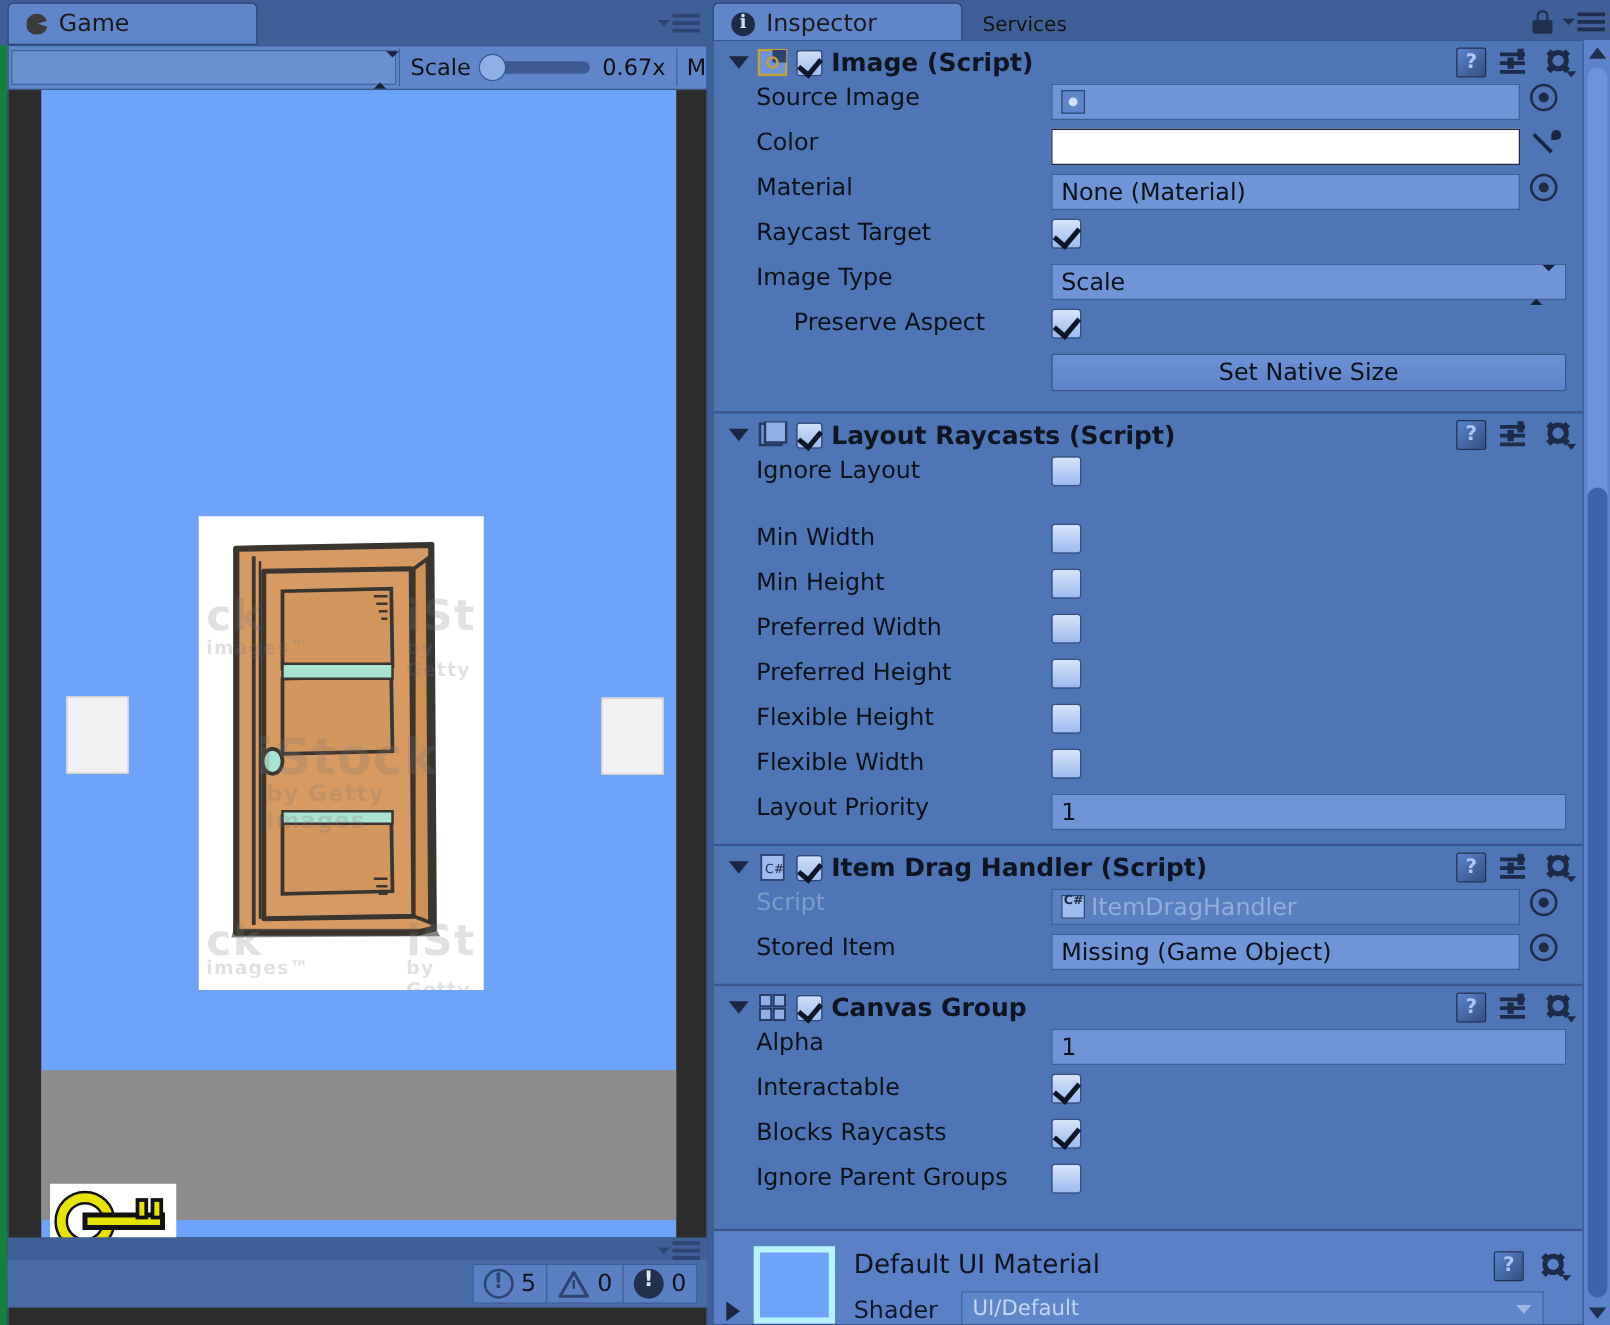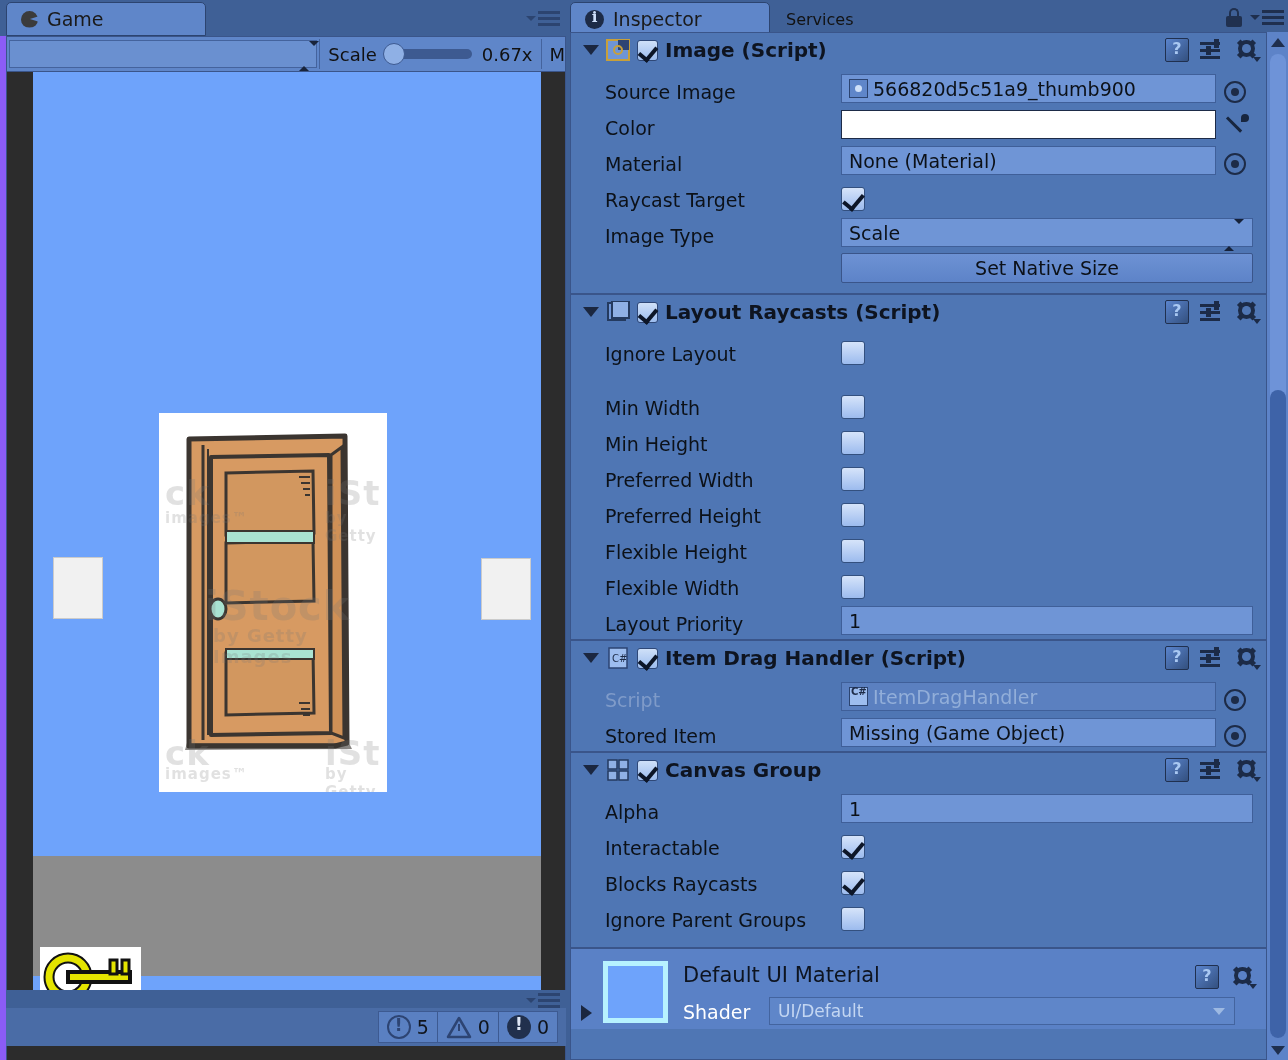--- a/index.html
+++ b/index.html
@@ -5,21 +5,21 @@
   * { box-sizing: border-box; margin:0; padding:0; }
   html,body {
     width:1288px; height:1060px;
     background:#3f6096;
     font-family:"DejaVu Sans", sans-serif;
     overflow:hidden;
   }
   #root { position:relative; width:1288px; height:1060px; }
 
   
-  #game-panel { position:absolute; left:0; top:0; width:566px; height:1060px; background:#8b5cf6; }
+  #game-panel { position:absolute; left:0; top:0; width:566px; height:1060px; background:#15803d; }
 
   .tabstrip { position:absolute; left:0; top:0; width:566px; height:36px; background:#3f6096; }
   .tab {
     position:absolute; top:2px; height:34px;
     background:#5f86c9; border:1px solid #2c4470;
     border-top-left-radius:5px; border-top-right-radius:5px;
     display:flex; align-items:center; padding:0 14px;
     font-size:19px; color:#1a1a1a;
   }
   #tab-game { left:6px; width:200px; }
@@ -164,21 +164,21 @@
   .ico-preset b:nth-child(4){left:14px;top:0px;}
   .ico-preset b:nth-child(5){left:6px;top:7px;}
   .ico-gear { width:24px;height:24px; position:relative; }
   .ico-gear .g{position:absolute;left:3px;top:2px;width:17px;height:17px;border-radius:50%;border:4px solid #1c2b47;}
   .ico-gear .t{position:absolute;width:5px;height:22px;left:9px;top:0;}
   .ico-gear .t::before,.ico-gear .t::after{content:"";position:absolute;left:0;width:5px;height:22px;background:#1c2b47;}
   .ico-gear .t::before{transform:rotate(45deg);} .ico-gear .t::after{transform:rotate(-45deg);}
   .ico-gear .c{position:absolute;left:7px;top:6px;width:9px;height:9px;border-radius:50%;background:#4f76b4;z-index:2;}
   .ico-gear .dd{position:absolute;right:-2px;bottom:0px;width:0;height:0;border-left:4px solid transparent;border-right:4px solid transparent;border-top:5px solid #1c2b47;}
 
-  .row { display:flex; align-items:flex-end; height:36px; padding-left:34px; }
+  .row { display:flex; align-items:flex-start; height:36px; padding-left:34px; }
   .row.indent { padding-left:64px; }
   .rlabel { font-size:19px; color:#0c1118; width:236px; flex:none; }
   .rlabel.dim { color:#7f9bc9; }
   .field {
     height:29px; background:#6f95d6; border:1px solid #3f5f99;
     display:flex; align-items:center; padding:0 7px;
     font-size:19px; color:#0c1118; position:relative;
   }
   .field.dim { background:#5b80c0; color:#92aed9; }
   .field.white { background:#ffffff; border:1px solid #1d2b47; }
@@ -210,21 +210,21 @@
     height:30px; background:linear-gradient(#6d92d4,#5d83c8); border:1px solid #3a558a;
     display:flex; align-items:center; justify-content:center;
     font-size:19px; color:#0c1118; border-radius:2px;
   }
   .spacer { height:18px; }
 
   
   .mat-foot { position:relative; background:#5a81c6; height:80px; }
   .mat-swatch { position:absolute; left:32px; top:12px; width:65px; height:62px; background:#6ea3fb; border:5px solid #b7f2ff; }
   .mat-title { position:absolute; left:112px; top:14px; font-size:21px; color:#0e1420; }
-  .mat-shader-lbl { position:absolute; left:112px; top:52px; font-size:19px; color:#ffffff; }
+  .mat-shader-lbl { position:absolute; left:112px; top:52px; font-size:19px; color:#0f172a; }
   .mat-shader-fld {
     position:absolute; left:198px; top:48px; width:466px; height:28px;
     background:#5f86c9; border:1px solid #43649f; display:flex; align-items:center;
     padding:0 8px; font-size:17px; color:#c3d6f2;
   }
   .mat-shader-fld .dd{position:absolute;right:9px;top:10px;width:0;height:0;border-left:6px solid transparent;border-right:6px solid transparent;border-top:7px solid #9db9e2;}
   .mat-foldout { position:absolute; left:10px; bottom:8px; width:0;height:0;border-left:11px solid #1b2740;border-top:8px solid transparent;border-bottom:8px solid transparent; }
   .mat-hdr-btns { position:absolute; right:14px; top:16px; display:flex; gap:12px; }
 
   
@@ -423,21 +423,20 @@
                 <span class="c"></span>
                 <span class="dd"></span>
               </span>
           </span>
         </div>
 
         <div class="row">
           <span class="rlabel">Source Image</span>
           <span class="field" style="width:375px">
             <span class="fld-thumb"></span>
-            <span>566820d5c51a9_thumb900</span>
           </span>
           <span class="objpick"></span>
         </div>
 
         <div class="row">
           <span class="rlabel">Color</span>
           <span class="field white" style="width:375px"></span>
           <span class="eyedrop"></span>
         </div>
 
@@ -455,20 +454,24 @@
         </div>
 
         <div class="row">
           <span class="rlabel">Image Type</span>
           <span class="field popup" style="width:412px">
             <span>Scale</span>
             <span class="arrows"><span class="u"></span><span class="d"></span></span>
           </span>
         </div>
 
+        <div class="row indent">
+          <span class="rlabel" style="width:206px">Preserve Aspect</span>
+          <span class="chk on"></span>
+        </div>
 
         <div class="row">
           <span class="rlabel"></span>
           <span class="btn-native" style="width:412px">Set Native Size</span>
         </div>
         <div style="height:10px"></div>
       </div>
 
       <div class="comp">
         <div class="comp-header">

